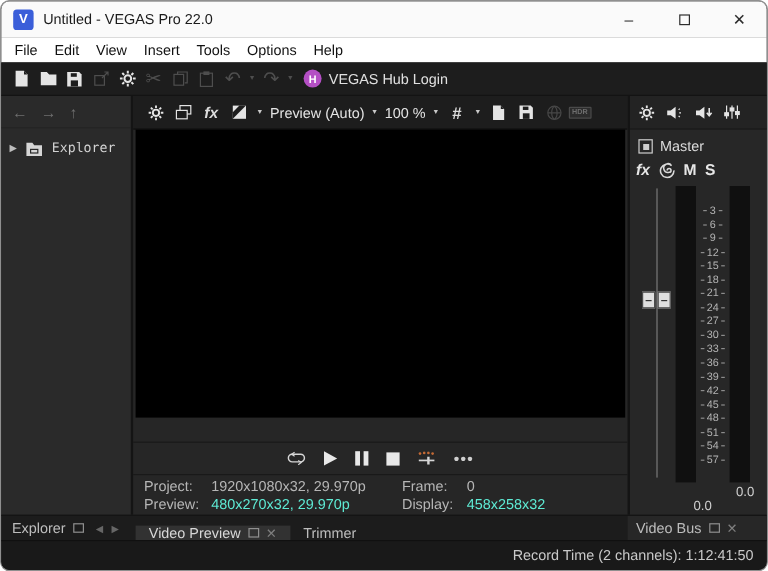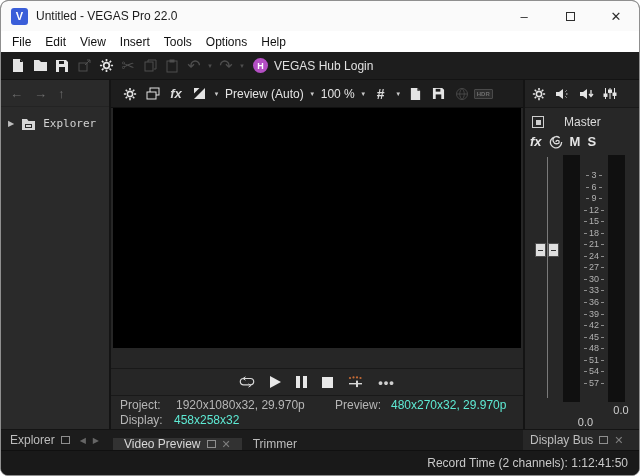--- a/index.html
+++ b/index.html
@@ -59,21 +59,21 @@
 
   .info { flex:1; padding:2px 0 0 9px; font-size:12px; display:grid; grid-template-columns:215px 1fr;
           grid-auto-rows:15px; color:#b6b6b6; }
   .info .lbl { display:inline-block; } 
   .lbl-w1 { width:56px; } .lbl-w2 { width:54px; }
   .val-orange { color:#5eead4; }
 
   .right-panel { width:116px; background:#272727; border-left:2px solid #141414; display:flex; flex-direction:column; }
   .rp-toolbar { height:28px; background:#232323; display:flex; align-items:center; gap:9px; padding-left:7px;
                 color:#e0e0e0; border-bottom:1px solid #191919; }
-  .master-row { display:flex; align-items:center; gap:20px; padding:7px 4px 0 7px; color:#dcdcdc; font-size:12px; }
+  .master-row { display:flex; align-items:center; gap:6px; padding:7px 4px 0 7px; color:#dcdcdc; font-size:12px; }
   .master-sq { width:12px; height:12px; border:1px solid #cfcfcf; display:flex; align-items:center; justify-content:center; }
   .master-sq i { width:5px; height:5px; background:#cfcfcf; }
   .fxrow { display:flex; align-items:center; gap:7px; padding:5px 4px 2px 5px; color:#e6e6e6; font-size:13px; }
   .ms-letter { font-weight:bold; font-size:13px; }
 
   .meter-zone { flex:1; display:flex; padding-left:2px; min-height:0; }
   .fader-col { width:32px; position:relative; }
   .fader-track { position:absolute; left:20px; top:6px; bottom:6px; width:1px; background:#7a7a7a; }
   .fader-handles { position:absolute; top:92px; left:8px; display:flex; gap:2px; }
   .handle { width:11px; height:14px; background:#dfdfdf; border:1px solid #4c4c4c; position:relative; }
@@ -286,20 +286,21 @@
               </g>
               <rect x="1" y="7" width="13" height="1.4" fill="#d6d6d6"></rect>
               <rect x="8" y="4.6" width="2" height="6.5" fill="#d6d6d6"></rect>
             </svg>
         </span>
         <span class="more-dots">•••</span>
       </div>
 
       <div class="info">
         <div><span class="lbl lbl-w1">Project:</span><span>1920x1080x32, 29.970p</span></div>
+        <div><span class="lbl lbl-w2">Frame:</span><span>0</span></div>
         <div><span class="lbl lbl-w1">Preview:</span><span class="val-orange">480x270x32, 29.970p</span></div>
         <div><span class="lbl lbl-w2">Display:</span><span class="val-orange">458x258x32</span></div>
       </div>
     </div>
 
     <div class="right-panel">
       <div class="rp-toolbar">
         <span>
           <svg width="14" height="14" viewBox="0 0 16 16" stroke="#e4e4e4" fill="none">
               <circle cx="8" cy="8" r="3" stroke-width="1.8"></circle>
@@ -486,21 +487,21 @@
       <div class="tab active">
         <span>Video Preview</span>
         <span class="float-ico"></span>
         <span class="close-x">✕</span>
       </div>
       <div class="tab">
         <span>Trimmer</span>
       </div>
     </div>
     <div class="tabs-right">
-      <span>Display Bus</span>
+      <span>Video Bus</span>
       <span class="float-ico"></span>
       <span class="close-x">✕</span>
     </div>
   </div>
 
   <div class="statusbar">
     <span>Record Time (2 channels): 1:12:41:50</span>
   </div>
 
 </div>

